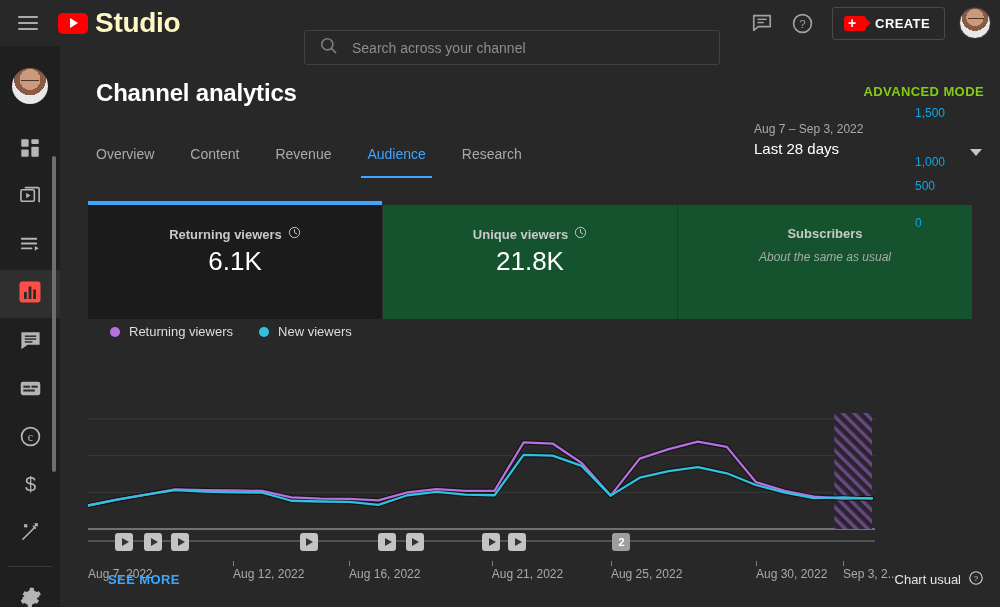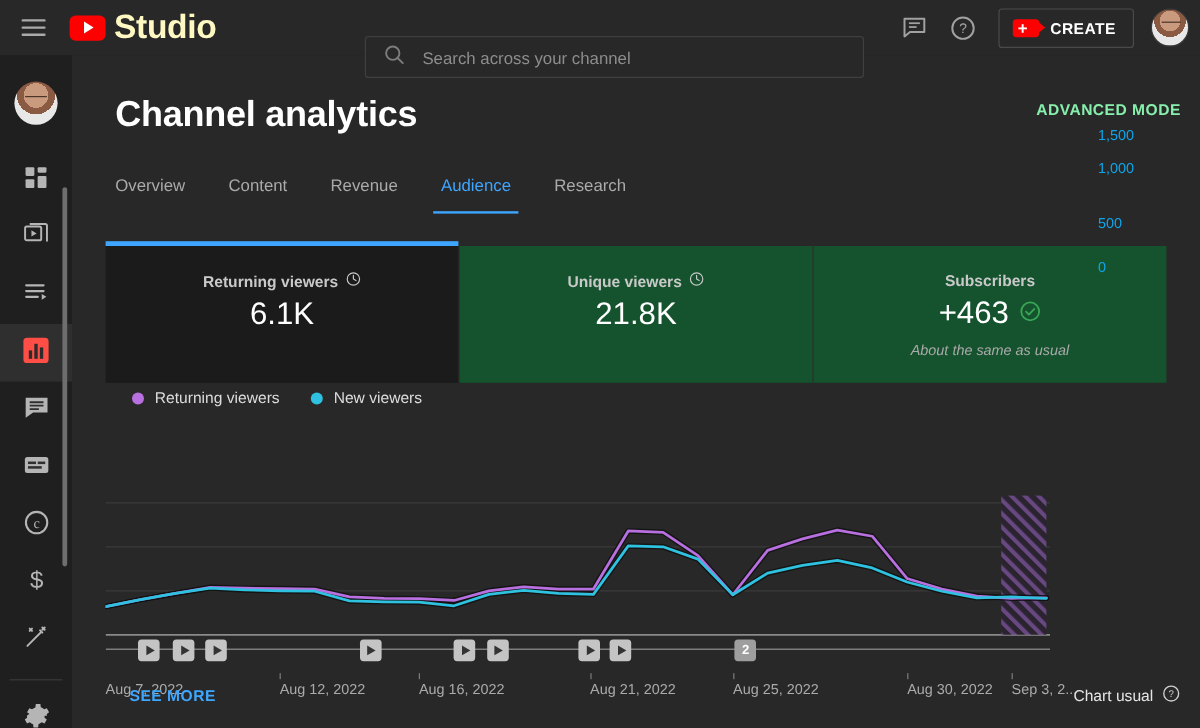--- a/index.html
+++ b/index.html
@@ -68,23 +68,23 @@
   .rail-item.active { background: #2f2f2f; }
   .rail-divider { width: 44px; height: 1px; background: #3a3a3a; margin: 8px 0; flex:none;}
 
   .rail-scroll { position: absolute; left: 52px; top: 110px; width: 4px; height: 316px;
     background: #6e6e6e; border-radius: 2px; }
 
   
   .content { position: absolute; left: 60px; top: 46px; width: 940px; height: 561px;
     background: #282828; overflow: hidden; }
 
-  .page-title { position: absolute; left: 36px; top: 33px; font-size: 30px; font-weight: 700; letter-spacing: -.2px;}
+  .page-title { position: absolute; left: 36px; top: 33px; font-size: 24px; font-weight: 700; letter-spacing: -.2px;}
   .adv-mode { position: absolute; right: 16px; top: 38px; font-size: 13px; font-weight: 700;
-    color: #86efac; letter-spacing: .4px; cursor: pointer; }
+    color: #84cc16; letter-spacing: .4px; cursor: pointer; }
 
   .tabs { position: absolute; left: 36px; top: 88px; display: flex; gap: 0; }
   .tab { font-size: 14px; color: #aaa; padding: 12px 0 16px; margin-right: 36px; cursor: pointer;
     position: relative; white-space: nowrap; }
   .tab.active { color: #3ea6ff; font-weight: 500; }
   .tab.active::after { content:''; position:absolute; left:-6px; right:-6px; bottom: 0; height: 2px; background: #3ea6ff; }
 
   .daterange { position: absolute; right: 14px; top: 76px; width: 232px; cursor: pointer; }
   .dr-sub { font-size: 12px; color: #aaa; }
   .dr-main { font-size: 15px; color: #fff; margin-top: 4px; }
@@ -286,20 +286,25 @@
   <div class="adv-mode">ADVANCED MODE</div>
 
   <div class="tabs">
     <div class="tab">Overview</div>
     <div class="tab">Content</div>
     <div class="tab">Revenue</div>
     <div class="tab active">Audience</div>
     <div class="tab">Research</div>
   </div>
 
+  <div class="daterange">
+    <div class="dr-sub">Aug 7 – Sep 3, 2022</div>
+    <div class="dr-main">Last 28 days</div>
+    <span class="dr-caret"></span>
+  </div>
 
   <div class="cards">
     <div class="card active">
       <div class="card-label">
         <span>Returning viewers</span>
         <span>
           <svg width="13" height="13" viewBox="0 0 24 24">
               <circle cx="12" cy="12" r="9.5" fill="none" stroke="#c9c9c9" stroke-width="1.8"></circle>
               <path d="M12 6.5V12l4 2.4" fill="none" stroke="#c9c9c9" stroke-width="1.8" stroke-linecap="round"></path>
             </svg>
@@ -317,29 +322,20 @@
               <path d="M12 6.5V12l4 2.4" fill="none" stroke="#c9c9c9" stroke-width="1.8" stroke-linecap="round"></path>
             </svg>
         </span>
       </div>
       <div class="card-value">21.8K</div>
     </div>
 
     <div class="card">
       <div class="card-label">
         <span>Subscribers</span>
-      </div>
-      <div class="card-value">
-        <span>+463</span>
-        <span>
-          <svg width="19" height="19" viewBox="0 0 24 24">
-              <circle cx="12" cy="12" r="9.4" fill="none" stroke="#3aa757" stroke-width="1.9"></circle>
-              <path d="M7.6 12.3l3 3 5.8-6" fill="none" stroke="#3aa757" stroke-width="1.9" stroke-linecap="round" stroke-linejoin="round"></path>
-            </svg>
-        </span>
       </div>
       <div class="card-note">About the same as usual</div>
     </div>
   </div>
 
   <div class="legend">
     <div class="leg">
       <span class="leg-dot" id="legdot0" style="background: rgb(184, 111, 224);"></span>
       <span class="leg-txt">Returning viewers</span>
     </div>
@@ -365,21 +361,21 @@
         <polyline points="0,154.53333333333333 29.037037037037035,148.66666666666666 58.07407407407407,143.53333333333333 87.1111111111111,138.4 116.14814814814814,139.13333333333333 145.1851851851852,139.5 174.2222222222222,139.86666666666667 203.25925925925924,146.46666666666667 232.29629629629628,147.56666666666666 261.3333333333333,147.93333333333334 290.3703703703704,149.4 319.4074074074074,141.33333333333334 348.4444444444444,138.03333333333333 377.48148148148147,139.86666666666667 406.5185185185185,139.86666666666667 435.5555555555556,91.46666666666667 464.59259259259255,92.56666666666668 493.6296296296296,112 522.6666666666666,144.63333333333333 551.7037037037037,107.6 580.7407407407408,98.06666666666666 609.7777777777778,90.73333333333333 638.8148148148148,95.86666666666666 667.8518518518518,131.06666666666666 696.8888888888888,139.86666666666667 725.925925925926,145.73333333333335 754.9629629629629,147.56666666666666 784,147.2" fill="none" stroke="#111" stroke-width="4.6" stroke-linejoin="round" stroke-linecap="round" opacity="0.85"></polyline>
         <polyline points="0,154.53333333333333 29.037037037037035,148.66666666666666 58.07407407407407,143.53333333333333 87.1111111111111,139.13333333333333 116.14814814814814,140.6 145.1851851851852,141.33333333333334 174.2222222222222,141.7 203.25925925925924,149.76666666666668 232.29629629629628,150.5 261.3333333333333,150.86666666666667 290.3703703703704,153.8 319.4074074074074,144.26666666666665 348.4444444444444,140.96666666666667 377.48148148148147,143.53333333333333 406.5185185185185,144.26666666666665 435.5555555555556,103.93333333333334 464.59259259259255,104.66666666666667 493.6296296296296,114.93333333333334 522.6666666666666,144.63333333333333 551.7037037037037,126.66666666666666 580.7407407407408,120.06666666666666 609.7777777777778,116.03333333333333 638.8148148148148,122.26666666666665 667.8518518518518,134 696.8888888888888,141.7 725.925925925926,147.2 754.9629629629629,146.46666666666667 784,147.56666666666666" fill="none" stroke="#111" stroke-width="4.6" stroke-linejoin="round" stroke-linecap="round" opacity="0.85"></polyline>
         <polyline points="0,154.53333333333333 29.037037037037035,148.66666666666666 58.07407407407407,143.53333333333333 87.1111111111111,138.4 116.14814814814814,139.13333333333333 145.1851851851852,139.5 174.2222222222222,139.86666666666667 203.25925925925924,146.46666666666667 232.29629629629628,147.56666666666666 261.3333333333333,147.93333333333334 290.3703703703704,149.4 319.4074074074074,141.33333333333334 348.4444444444444,138.03333333333333 377.48148148148147,139.86666666666667 406.5185185185185,139.86666666666667 435.5555555555556,91.46666666666667 464.59259259259255,92.56666666666668 493.6296296296296,112 522.6666666666666,144.63333333333333 551.7037037037037,107.6 580.7407407407408,98.06666666666666 609.7777777777778,90.73333333333333 638.8148148148148,95.86666666666666 667.8518518518518,131.06666666666666 696.8888888888888,139.86666666666667 725.925925925926,145.73333333333335 754.9629629629629,147.56666666666666 784,147.2" fill="none" stroke="#b86fe0" stroke-width="2.3" stroke-linejoin="round" stroke-linecap="round"></polyline>
         <polyline points="0,154.53333333333333 29.037037037037035,148.66666666666666 58.07407407407407,143.53333333333333 87.1111111111111,139.13333333333333 116.14814814814814,140.6 145.1851851851852,141.33333333333334 174.2222222222222,141.7 203.25925925925924,149.76666666666668 232.29629629629628,150.5 261.3333333333333,150.86666666666667 290.3703703703704,153.8 319.4074074074074,144.26666666666665 348.4444444444444,140.96666666666667 377.48148148148147,143.53333333333333 406.5185185185185,144.26666666666665 435.5555555555556,103.93333333333334 464.59259259259255,104.66666666666667 493.6296296296296,114.93333333333334 522.6666666666666,144.63333333333333 551.7037037037037,126.66666666666666 580.7407407407408,120.06666666666666 609.7777777777778,116.03333333333333 638.8148148148148,122.26666666666665 667.8518518518518,134 696.8888888888888,141.7 725.925925925926,147.2 754.9629629629629,146.46666666666667 784,147.56666666666666" fill="none" stroke="#2fc2e0" stroke-width="2.3" stroke-linejoin="round" stroke-linecap="round"></polyline>
         <line x1="0" y1="190" x2="787" y2="190" stroke="#7d7d7d" stroke-width="1.2"></line>
       </svg>
   </div>
   <div class="yaxis">
       <div class="ytick" style="top: 170px; left: 0px;">0</div>
       <div class="ytick" style="top: 133.333px; left: 0px;">500</div>
-      <div class="ytick" style="top: 87px; left: 0px;">1,000</div>
+      <div class="ytick" style="top: 109px; left: 0px;">1,000</div>
       <div class="ytick" style="top: 60px; left: 0px;">1,500</div>
     </div>
   <div class="markers">
       <div class="vmark" style="left: 27.44px;">
         <i></i>
       </div>
       <div class="vmark" style="left: 56.448px;">
         <i></i>
       </div>
       <div class="vmark" style="left: 83.104px;">

